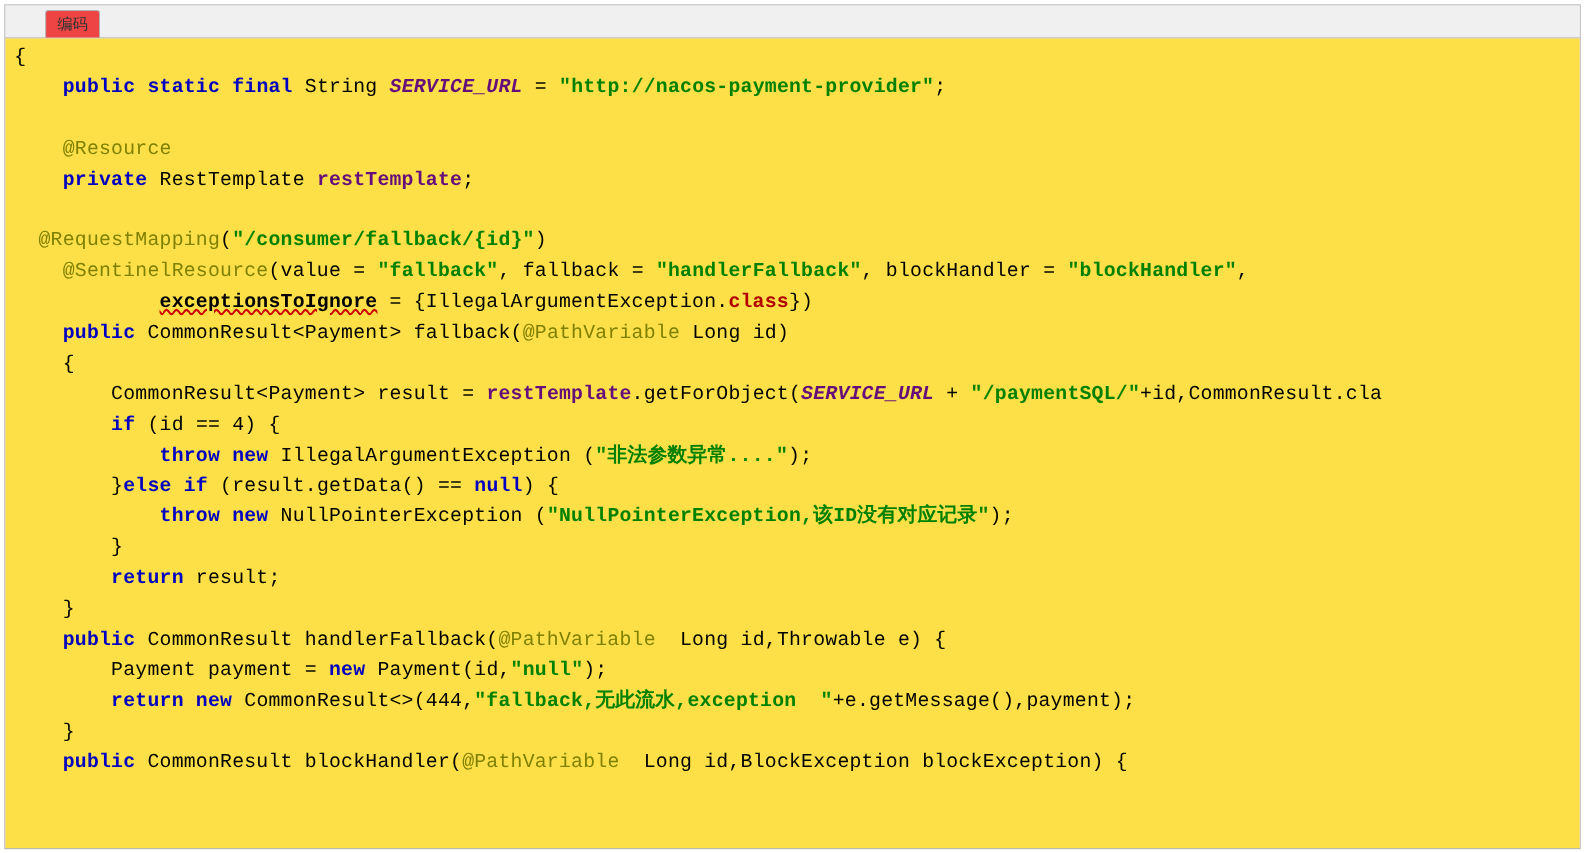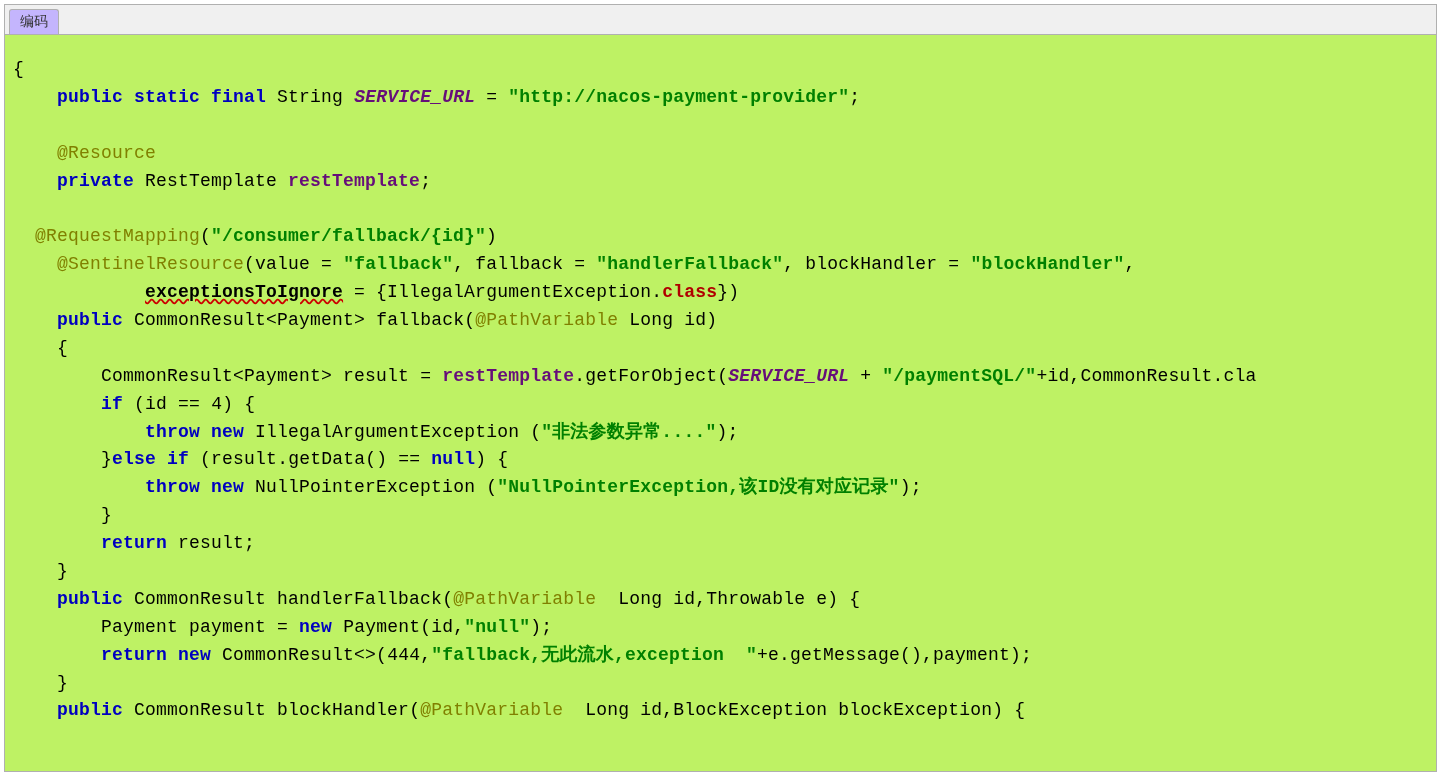--- a/index.html
+++ b/index.html
@@ -18,33 +18,34 @@
     }
     .tab-bar {
       background: #f0f0f0;
       border-bottom: 1px solid #b0b0b0;
       padding: 2px 4px 0 4px;
       height: 30px;
       display: flex;
       align-items: flex-end;
     }
     .tab {
-      background: #c4b5fd;
+      background: #ef4444;
       border: 1px solid #b0b0b0;
       border-bottom: none;
       padding: 3px 10px;
       font-family: "Microsoft YaHei", sans-serif;
       font-size: 14px;
       color: #333;
       border-radius: 3px 3px 0 0;
+      margin-left: 32px;
     }
     .code-area {
       flex: 1;
-      background: #bef264;
-      padding: 21px 8px;
+      background: #fde047;
+      padding: 4px 8px;
       overflow: auto;
       white-space: pre;
       line-height: 1.55;
       letter-spacing: 0.2px;
     }
     .kw { color: #0000c0; font-weight: bold; }
     .ann { color: #808000; }
     .str { color: #008000; font-weight: bold; }
     .field { color: #660e7a; font-weight: bold; }
     .field-static { color: #660e7a; font-style: italic; font-weight: bold; }

